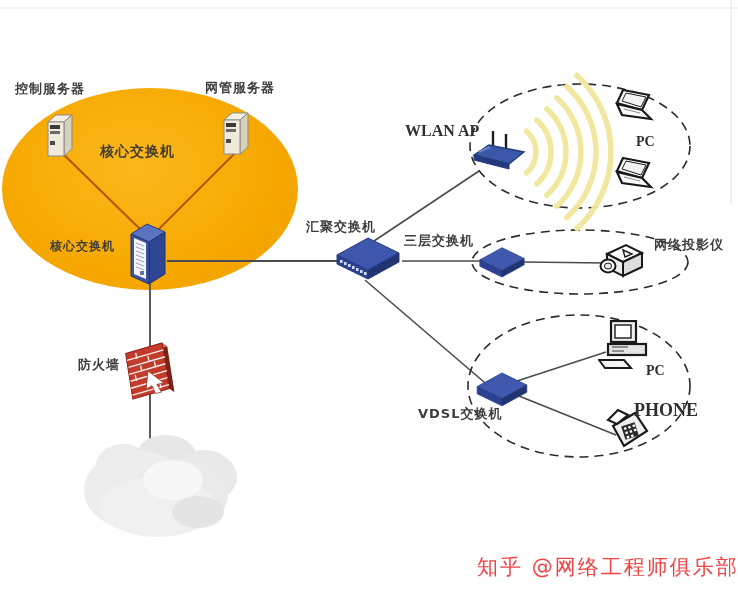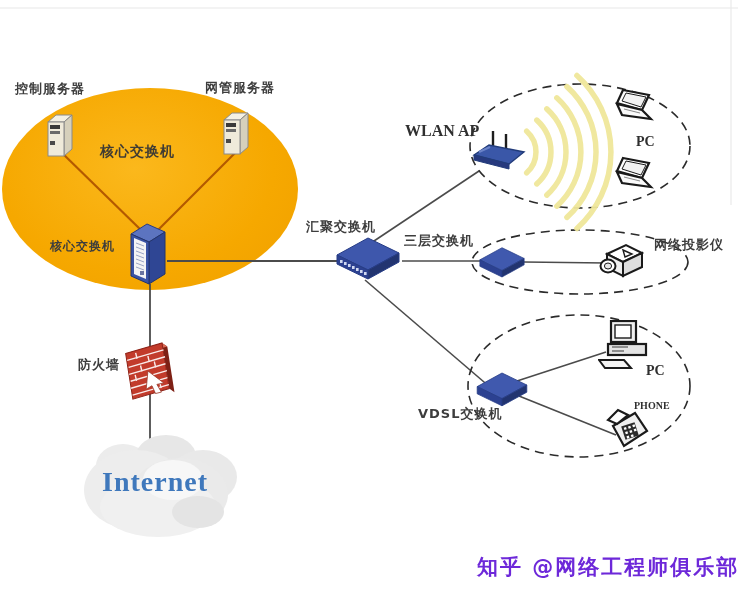--- a/index.html
+++ b/index.html
@@ -20,21 +20,21 @@
     left:2px;top:88px;width:296px;height:202px;border-radius:50%;
     background:radial-gradient(ellipse at 45% 40%, #fbb81c 0%, #f6a800 60%, #ef9f00 100%);
   }
   #zone-label{left:100px;top:143px;font-size:14px;color:#403c34;}
   #core-switch-label{left:50px;top:238px;font-size:12px;}
   #internet-label{
     left:102px;top:466px;font-size:28px;color:#3f78bc;font-weight:700;
     font-family:"Liberation Serif",serif;letter-spacing:1px;
   }
   #watermark{
-    left:477px;top:553px;font-size:21px;color:#6d28d9;font-weight:700;
+    left:477px;top:553px;font-size:21px;color:#ef4444;font-weight:400;
     letter-spacing:2px;
   }
   svg{display:block;}
   .icon{position:absolute;}
 </style>
 </head>
 <body>
 
 <div id="canvas">
 
@@ -224,18 +224,17 @@
   <div class="lbl" style="left:205px;top:79px">网管服务器</div>
   <div class="lbl" id="zone-label">核心交换机</div>
   <div class="lbl" id="core-switch-label">核心交换机</div>
   <div class="lbl" style="left:306px;top:218px">汇聚交换机</div>
   <div class="lbl lbl-en" style="left:405px;top:122px;font-size:16px">WLAN AP</div>
   <div class="lbl lbl-en" style="left:636px;top:134px;font-size:14px">PC</div>
   <div class="lbl" style="left:404px;top:232px">三层交换机</div>
   <div class="lbl" style="left:654px;top:236px">网络投影仪</div>
   <div class="lbl" style="left:418px;top:405px">VDSL交换机</div>
   <div class="lbl lbl-en" style="left:646px;top:363px;font-size:14px">PC</div>
-  <div class="lbl lbl-en" style="left:634px;top:400px;font-size:10px">PHONE</div>
+  <div class="lbl lbl-en" style="left:634px;top:400px;font-size:18px">PHONE</div>
   <div class="lbl" style="left:78px;top:356px">防火墙</div>
-  <div class="lbl" id="internet-label">Internet</div>
   <div class="lbl" id="watermark">知乎 @网络工程师俱乐部</div>
 
 </div>
 
 </body></html>

